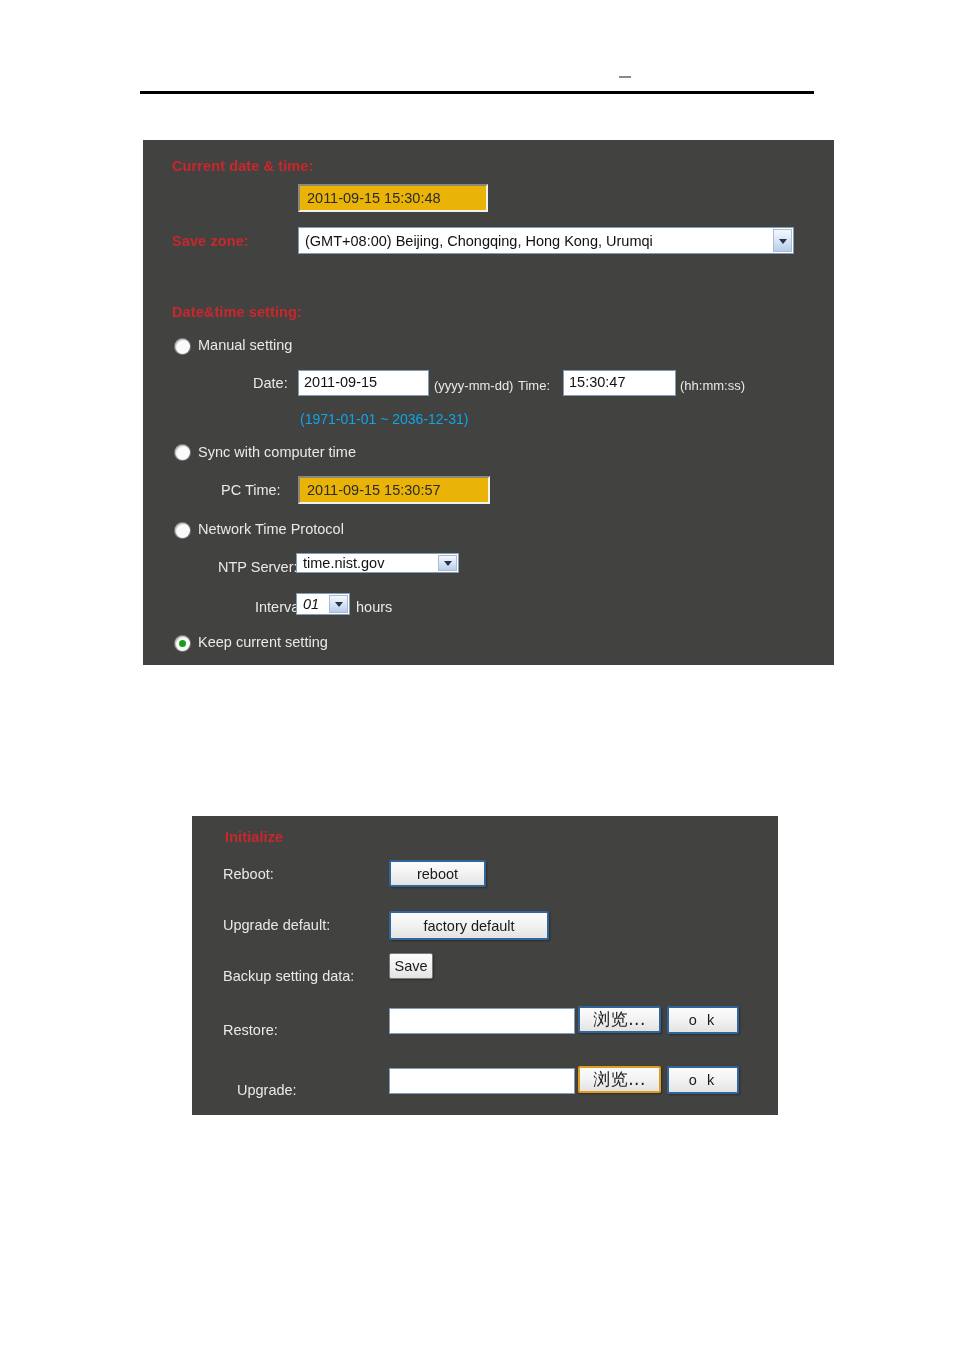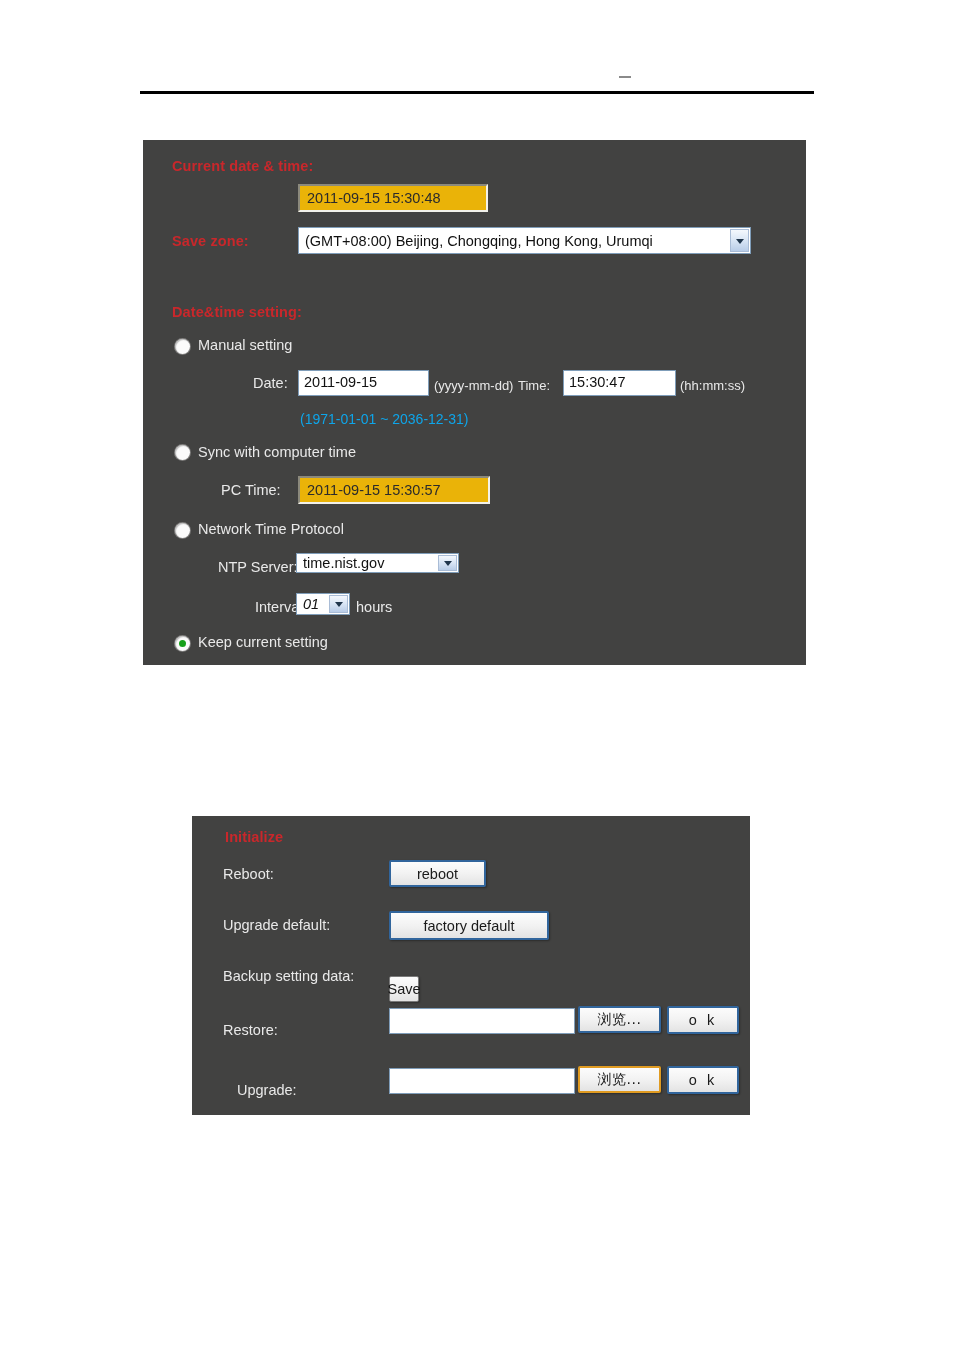--- a/index.html
+++ b/index.html
@@ -37,20 +37,21 @@
     bottom: 0;
     width: 100%;
     height: 3px;
     background: #000000;
   }
 
   
   .panel {
     position: absolute;
     background: #424241;
+    padding-left: 28px;
   }
 
   
   #panel-datetime {
     left: 143px;
     top: 140px;
     width: 663px;
     height: 525px;
   }
   
@@ -197,21 +198,21 @@
     white-space: nowrap;
     box-shadow: 1px 1px 2px rgba(0,0,0,.35);
   }
   .btn-plain {
     border: 1px solid #7a7a7a;
     box-shadow: 1px 1px 2px rgba(0,0,0,.3);
   }
   .btn-browse {
     border: 2px solid #31659c;
     font-family: "DejaVu Sans", sans-serif;
-    font-size: 14px;
+    font-size: 17px;
     letter-spacing: .5px;
   }
   .btn-browse.focused {
     border-color: #e09b21;
   }
   .btn-ok { letter-spacing: 3px; }
 </style>
 </head>
 <body>
 
@@ -221,21 +222,21 @@
 </div>
 
 <div class="panel" id="panel-datetime">
 
   <div class="abs lbl-red" style="left:29px; top:18px;">Current date &amp; time:</div>
 
   <div class="field-ro" style="left:155px; top:44px; width:190px; height:28px;">2011-09-15 15:30:48</div>
 
   <div class="abs lbl-red" style="left:29px; top:93px;">Save zone:</div>
 
-  <div class="sel" style="left:155px; top:87px; width:453px; height:27px;">
+  <div class="sel" style="left:155px; top:87px; width:496px; height:27px;">
     <div class="sel-text">(GMT+08:00) Beijing, Chongqing, Hong Kong, Urumqi</div>
     <div class="sel-btn"></div>
   </div>
 
   <div class="abs lbl-red" style="left:29px; top:164px;">Date&amp;time setting:</div>
 
   <div class="radio" style="left:32px; top:199px;"></div>
   <div class="abs lbl-light" style="left:55px; top:197px;">Manual setting</div>
 
   <div class="abs lbl-light" style="left:110px; top:235px;">Date:</div>
@@ -277,21 +278,21 @@
 
   <div class="abs lbl-red" style="left:33px; top:13px;">Initialize</div>
 
   <div class="abs lbl-light" style="left:31px; top:50px;">Reboot:</div>
   <div class="btn" style="left:197px; top:44px; width:97px; height:27px;">reboot</div>
 
   <div class="abs lbl-light" style="left:31px; top:101px;">Upgrade default:</div>
   <div class="btn" style="left:197px; top:95px; width:160px; height:29px;">factory default</div>
 
   <div class="abs lbl-light" style="left:31px; top:152px;">Backup setting data:</div>
-  <div class="btn btn-plain" style="left:197px; top:160px; width:30px; height:26px;">Save</div>
+  <div class="btn btn-plain" style="left:197px; top:137px; width:44px; height:26px;">Save</div>
 
   <div class="abs lbl-light" style="left:31px; top:206px;">Restore:</div>
   <div class="field-in field-blank" style="left:197px; top:192px; width:186px; height:26px;"></div>
   <div class="btn btn-browse" style="left:386px; top:190px; width:83px; height:27px;">浏览...</div>
   <div class="btn btn-ok" style="left:475px; top:190px; width:72px; height:28px;">o k</div>
 
   <div class="abs lbl-light" style="left:45px; top:266px;">Upgrade:</div>
   <div class="field-in field-blank" style="left:197px; top:252px; width:186px; height:26px;"></div>
   <div class="btn btn-browse focused" style="left:386px; top:250px; width:83px; height:27px;">浏览...</div>
   <div class="btn btn-ok" style="left:475px; top:250px; width:72px; height:28px;">o k</div>

